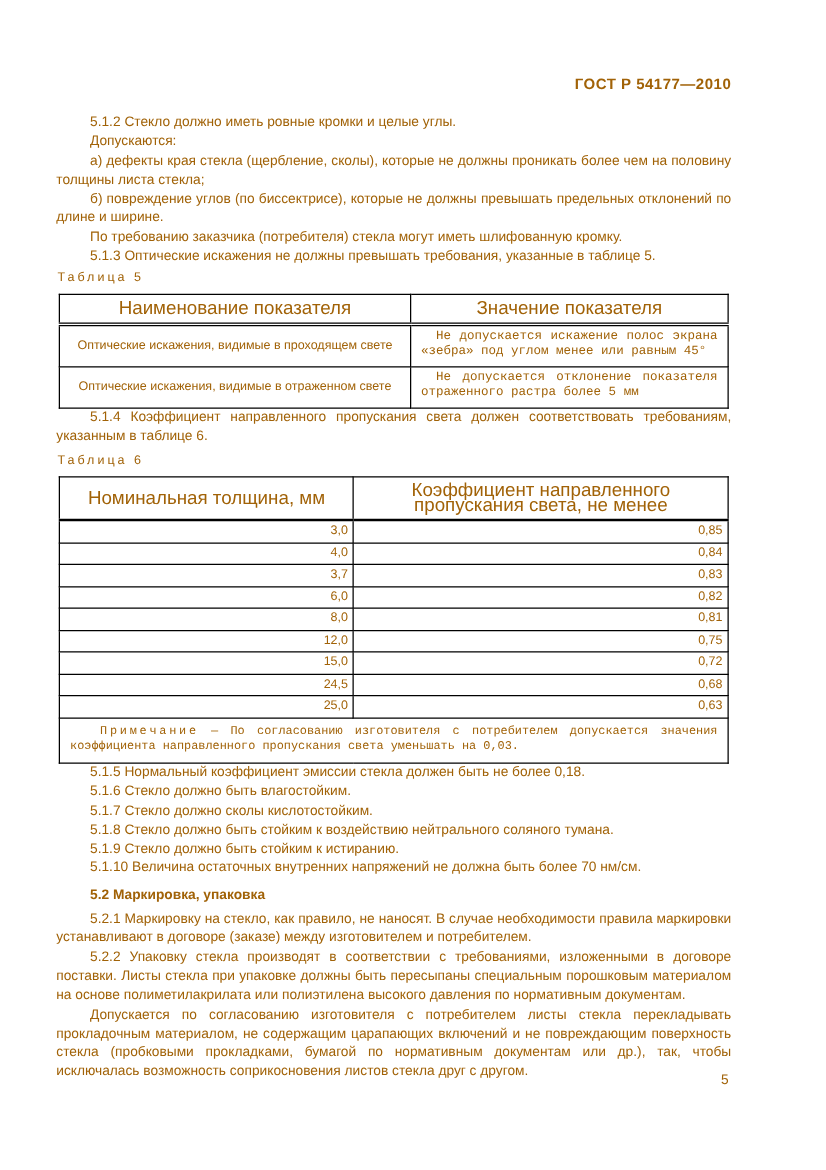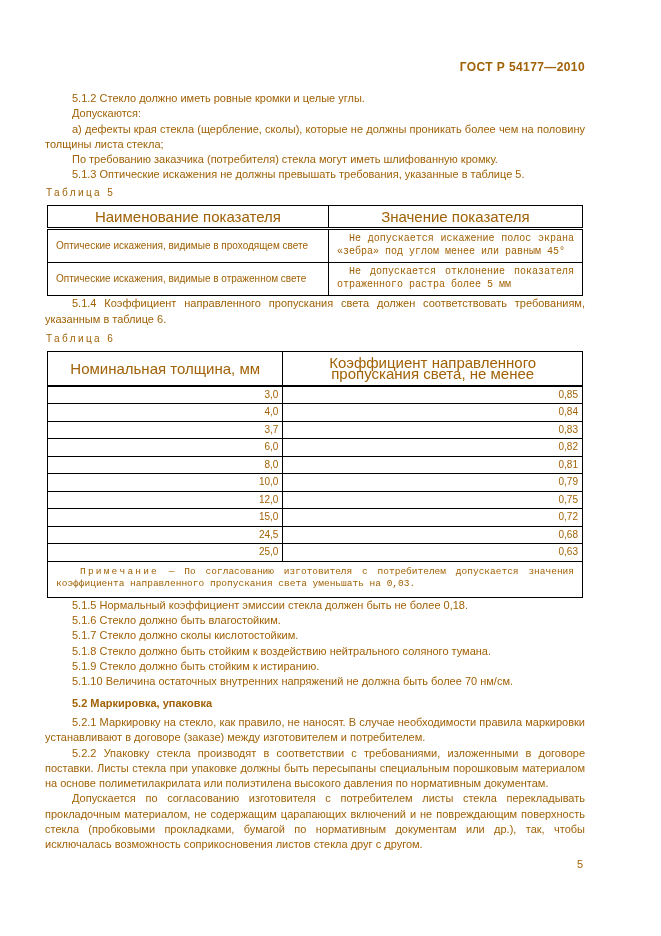--- a/index.html
+++ b/index.html
@@ -35,21 +35,21 @@
     width:536px; margin-left:2px;
     border:1.5px solid #000;
   }
   th {
     font-size:15px; font-weight:normal; text-align:center; vertical-align:middle;
     border:1px solid #000; padding:5px 8px; line-height:11.5px;
   }
   .t5 thead th { border-bottom:3px double #000; }
   .t6 thead th { border-bottom:2.5px solid #000; }
   td { border:1px solid #000; font-size:10px; }
-  .t5 td.name { vertical-align:middle; padding:3px 8px; line-height:12px; }
+  .t5 td.name { text-align:center; vertical-align:middle; padding:3px 8px; line-height:12px; }
   .t5 td.value { text-align:justify; vertical-align:top; padding:3px 8px 4px; text-indent:12px; line-height:12.5px;font-family:Liberation Mono, monospace; }
   .t6 td { text-align:right; padding:2px 4px; line-height:12.5px; }
   .t6 tr.note td {
     text-align:justify; text-indent:24px;
     font-size:9.5px; line-height:12.5px; padding:4px 8px 6px;font-family:Liberation Mono, monospace;
   }
   .note-label { letter-spacing:2.2px; }
   .mt14 { margin-top:14px; }
   .mt10 { margin-top:10px; }
   .sec-heading {
@@ -65,20 +65,21 @@
 <body>
 
 <div class="page">
   <div class="content">
 
     <div class="doc-header">ГОСТ Р 54177—2010</div>
 
     <p class="body first">5.1.2 Стекло должно иметь ровные кромки и целые углы.</p>
     <p class="body">Допускаются:</p>
     <p class="body">а) дефекты края стекла (щербление, сколы), которые не должны проникать более чем на половину толщины листа стекла;</p>
+    <p class="body">б) повреждение углов (по биссектрисе), которые не должны превышать предельных отклонений по длине и ширине.</p>
     <p class="body">По требованию заказчика (потребителя) стекла могут иметь шлифованную кромку.</p>
     <p class="body">5.1.3 Оптические искажения не должны превышать требования, указанные в таблице 5.</p>
 
     <div class="tbl-label">Таблица 5</div>
 
     <table class="t5">
       <colgroup>
           <col style="width:52.5%">
           <col style="width:47.5%">
         </colgroup>
@@ -130,24 +131,20 @@
         </tr>
         <tr>
           <td>6,0</td>
           <td>0,82</td>
         </tr>
         <tr>
           <td>8,0</td>
           <td>0,81</td>
         </tr>
         <tr>
-          <td>10,0</td>
-          <td>0,79</td>
-        </tr>
-        <tr>
           <td>12,0</td>
           <td>0,75</td>
         </tr>
         <tr>
           <td>15,0</td>
           <td>0,72</td>
         </tr>
         <tr>
           <td>24,5</td>
           <td>0,68</td>

